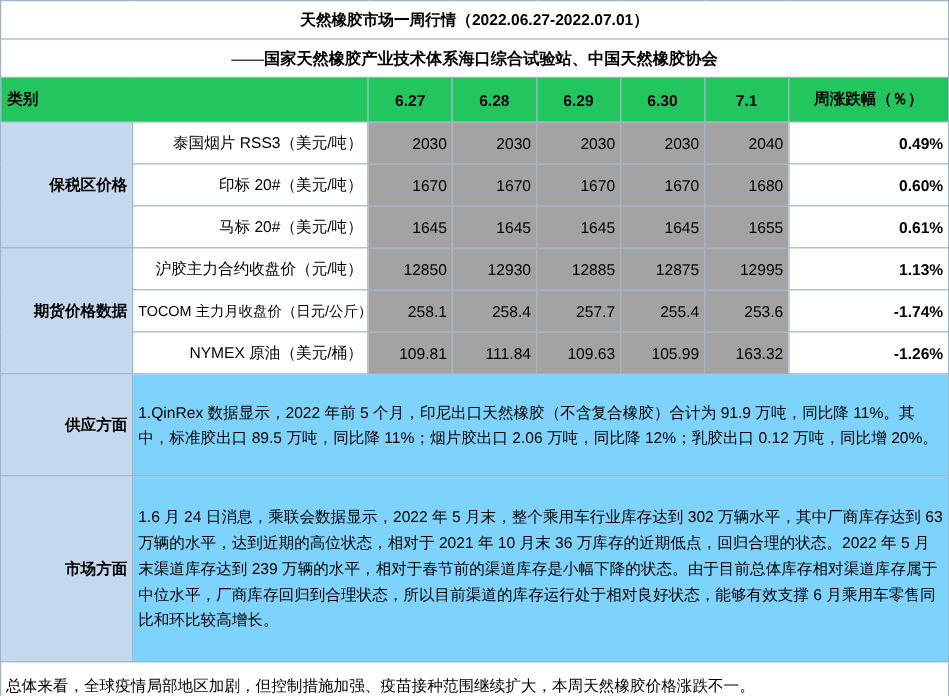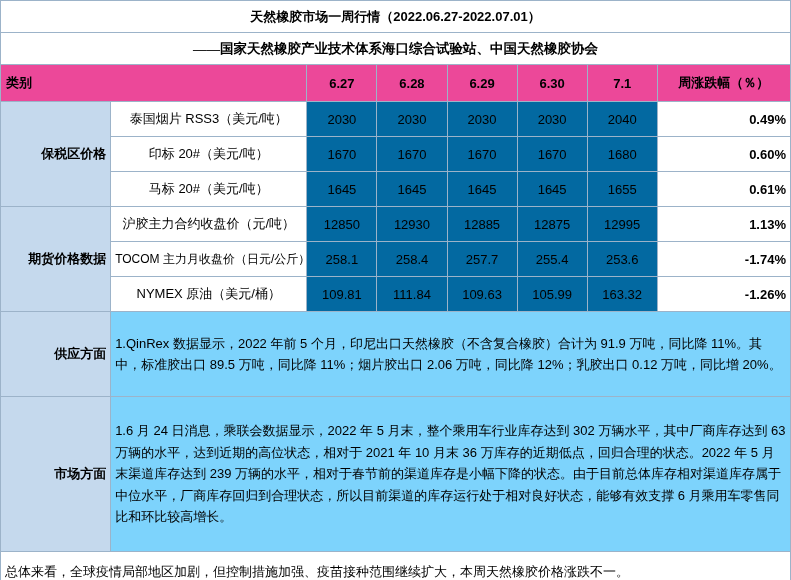--- a/index.html
+++ b/index.html
@@ -37,48 +37,48 @@
     height:27px;
     padding:3px 4px;
   }
   .title-row.sub td{
     font-size:13.5px;
     height:27px;
     font-family:Liberation Serif, serif;
   }
   
   .hdr td{
-    background:#ec4899;
+    background:#22c55e;
     font-weight:bold;
     text-align:center;
     height:32px;
     font-size:13.5px;
   }
   .hdr td.cat{
     text-align:left;
     padding-left:5px;
   }
   
   td.group{
     background:#c5d9ed;
     font-weight:bold;
     font-size:13.5px;
     text-align:right;
     padding-left:5px;
   }
   td.item{
     background:#ffffff;
-    text-align:center;
+    text-align:right;
     padding-left:6px;
     font-size:13px;
     height:30px;
   }
   td.num{
-    background:#0369a1;
-    text-align:center;
+    background:#a3a3a3;
+    text-align:right;
     font-size:13px;
   }
   td.pct{
     background:#ffffff;
     text-align:right;
     font-weight:bold;
     font-size:13px;
   }
   td.narrative{
     background:#7dd3fc;

